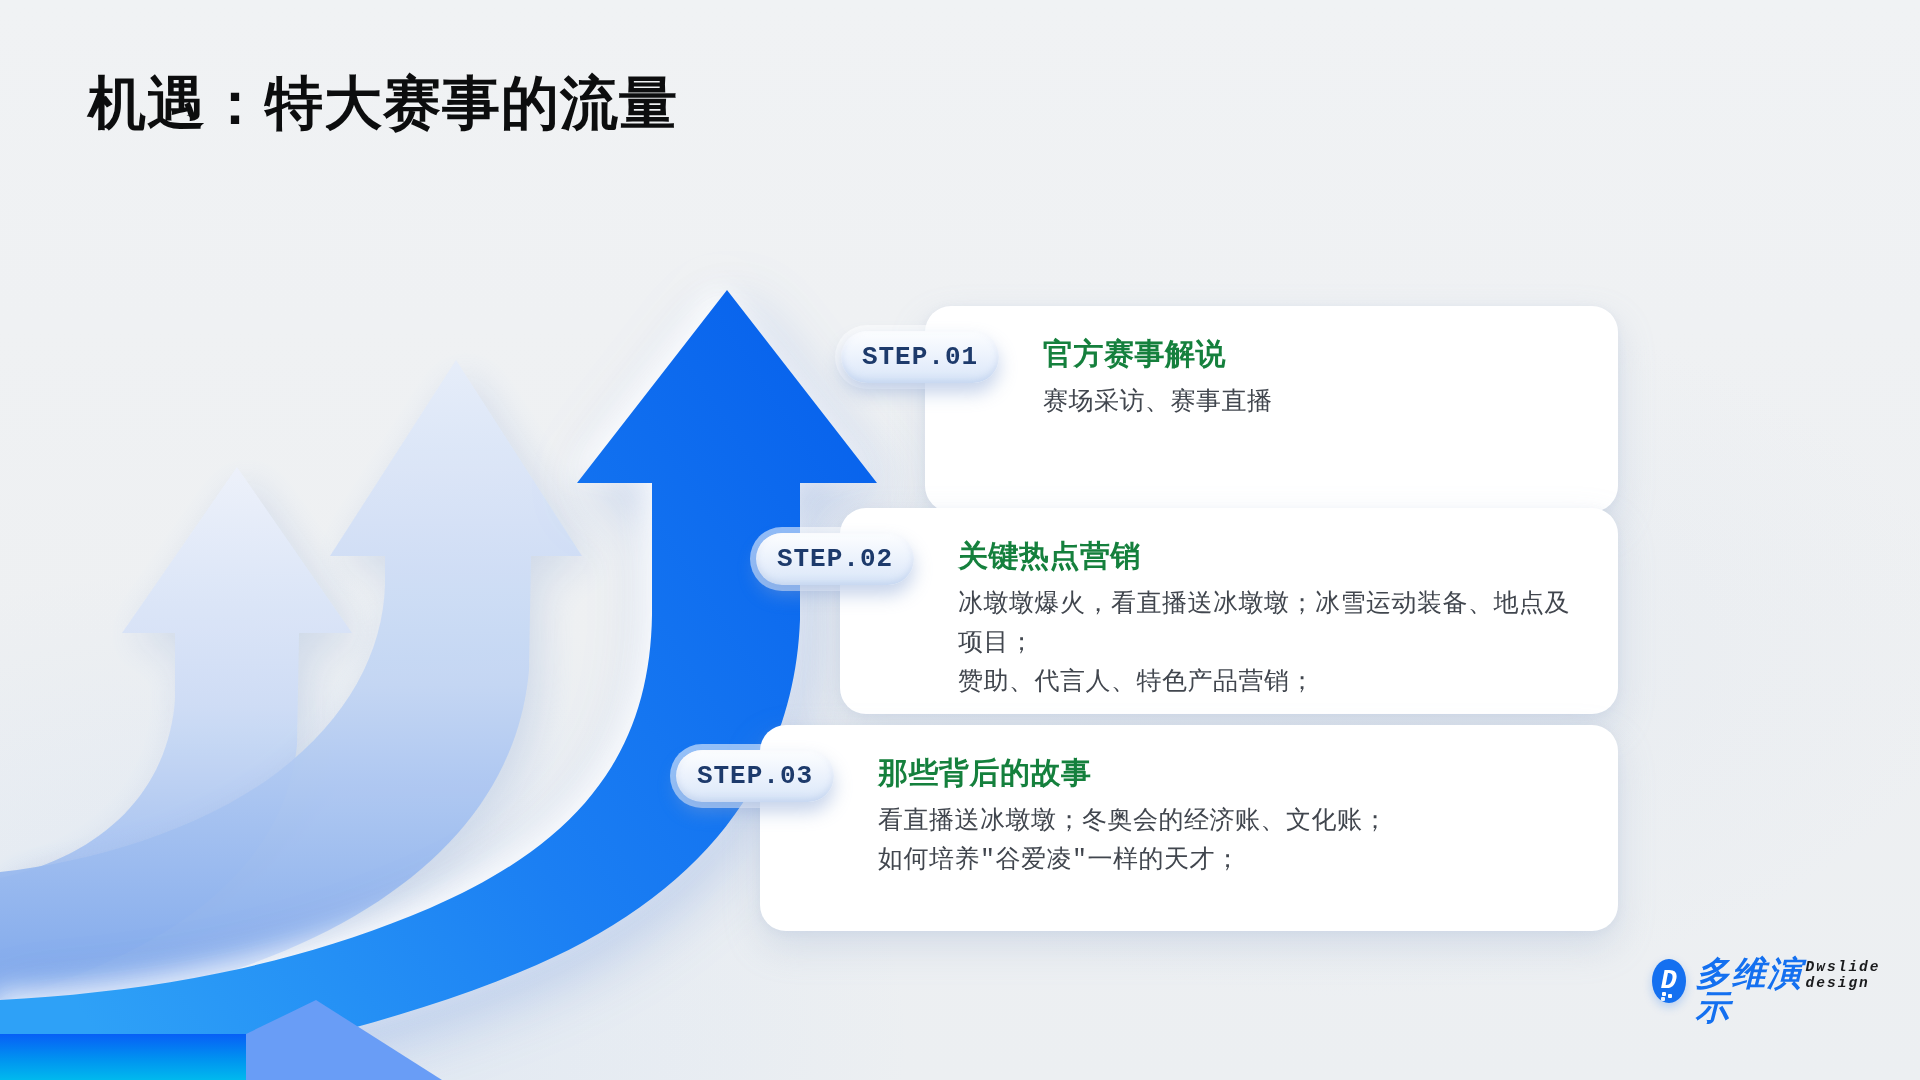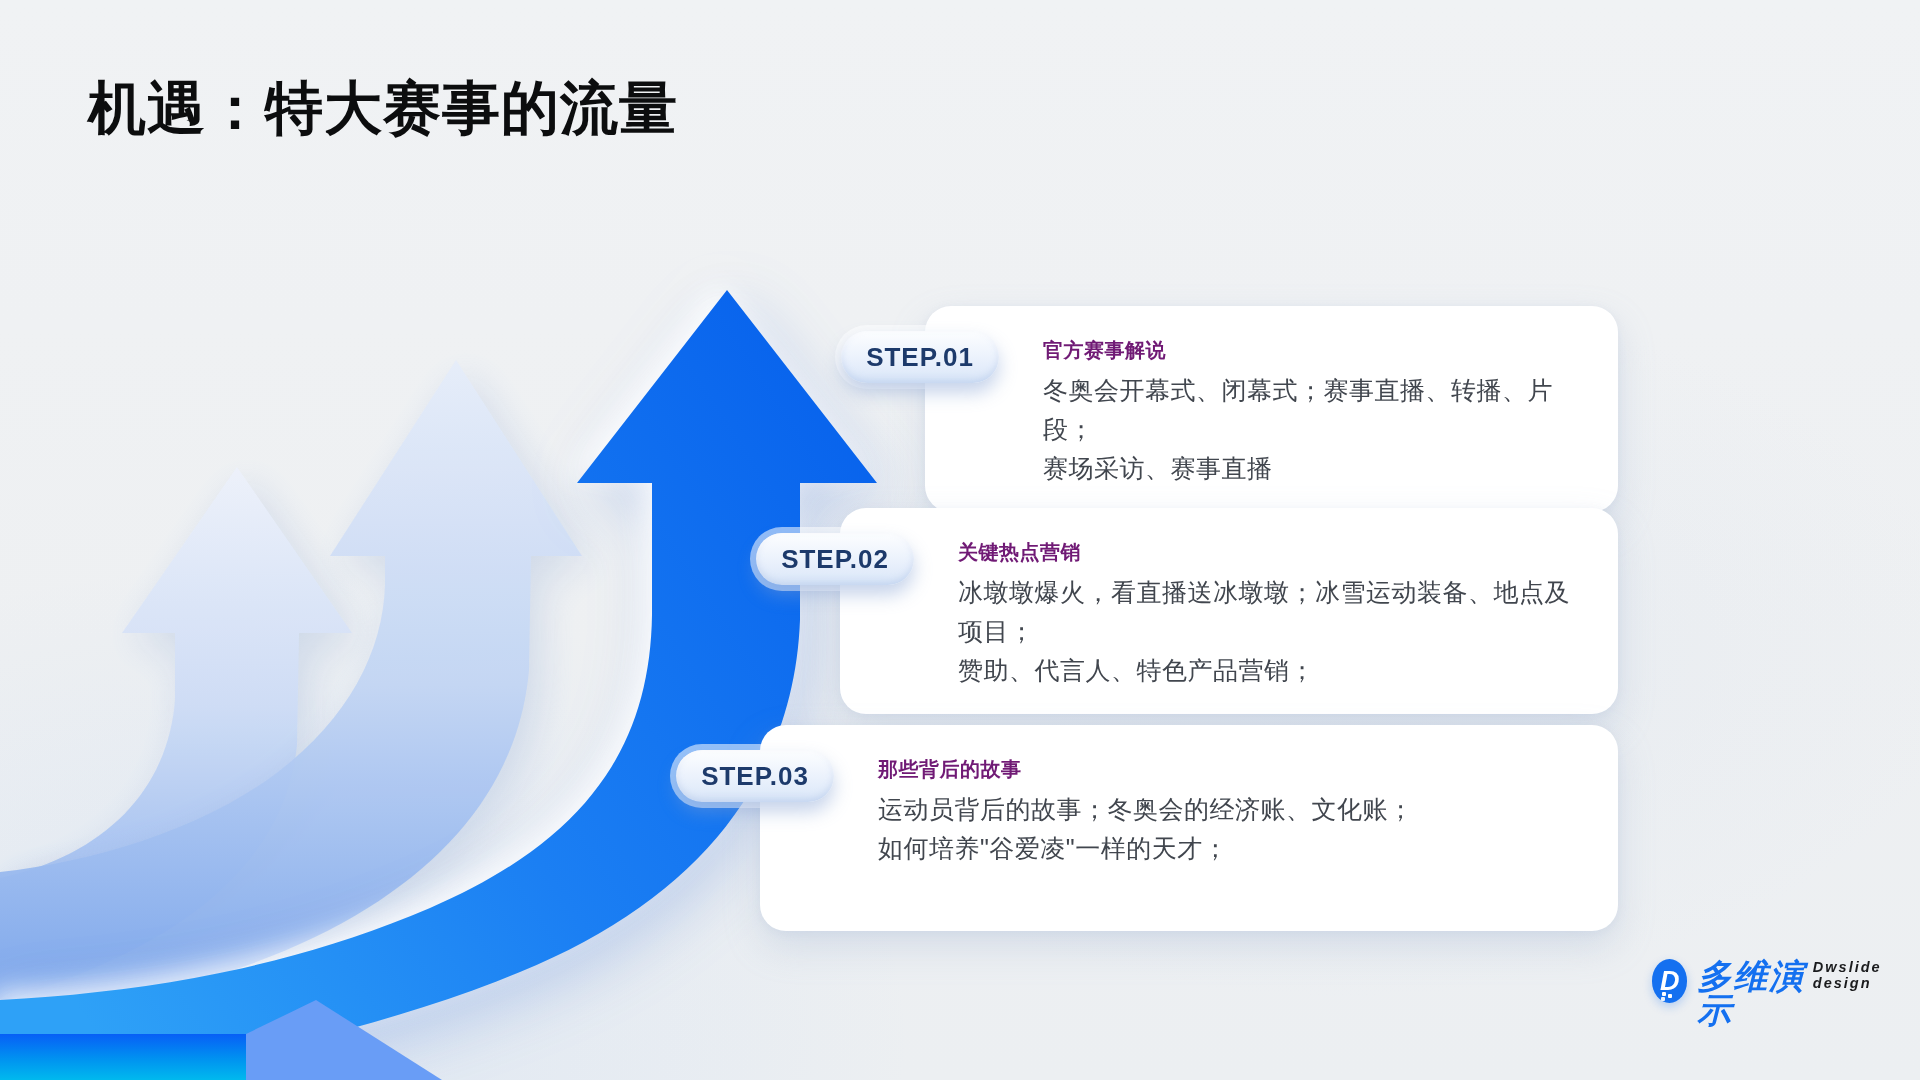--- a/index.html
+++ b/index.html
@@ -1,18 +1,18 @@
 <!DOCTYPE html>
 <html><head>
 <meta charset="utf-8">
 <style>
   html,body{margin:0;padding:0;background:#cfd3d8;}
   .stage{
     position:relative;width:1920px;height:1080px;overflow:hidden;
-    font-family:Liberation Sans, sans-serif;
+    font-family:Liberation Mono, monospace;
     background:
       radial-gradient(1100px 760px at 12% 96%, rgba(150,190,245,0.16), rgba(150,190,245,0) 62%),
       radial-gradient(900px 500px at 70% 60%, rgba(210,222,238,0.25), rgba(210,222,238,0) 70%),
       linear-gradient(180deg,#f0f2f4 0%,#eef0f2 60%,#ecefF2 100%);
   }
   .page-title{
     position:absolute;left:88px;top:76px;
     font-size:58px;line-height:1.1;font-weight:900;color:#0c0d0e;letter-spacing:1px;
   }
   .arrows-svg{position:absolute;left:0;top:0;width:1920px;height:1080px;}
@@ -20,21 +20,21 @@
   .pale-arrow{filter:drop-shadow(10px 12px 20px rgba(150,175,215,0.35));}
 
   .card{
     position:absolute;background:#ffffff;border-radius:26px;height:206px;
     box-shadow:0 16px 36px rgba(150,172,205,0.28),0 2px 8px rgba(160,180,210,0.14);
   }
   .card-1{left:925px;top:306px;width:693px;}
   .card-2{left:840px;top:508px;width:778px;}
   .card-3{left:760px;top:725px;width:858px;}
   .card-body{padding:32px 30px 0 118px;}
-  .card-heading{font-size:20px;font-weight:800;color:#701a75;line-height:1.2;margin:0 0 9px 0;letter-spacing:0.5px;}
+  .card-heading{font-size:30px;font-weight:800;color:#15803d;line-height:1.2;margin:0 0 9px 0;letter-spacing:0.5px;}
   .card-line{font-size:25px;color:#41464e;line-height:39px;letter-spacing:0.5px;}
 
   .badge{
     position:absolute;left:-84px;top:25px;width:158px;height:52px;border-radius:28px;
     background:linear-gradient(180deg,#fdfeff 0%,#eaf1fc 55%,#d9e6f8 100%);
     box-shadow:0 10px 18px rgba(130,160,210,0.45),0 0 0 6px rgba(255,255,255,0.55),
                inset 0 -3px 7px rgba(160,185,225,0.38),inset 0 2px 3px #ffffff;
     display:flex;align-items:center;justify-content:center;
     font-size:26px;font-weight:600;color:#1d3a6b;letter-spacing:1px;
   }
@@ -108,39 +108,38 @@
 
     <path d="M 0,1034 L 246,1034 L 246,1080 L 0,1080 Z" fill="url(#gFront)"></path>
   </svg>
 
   <div class="page-title">机遇：特大赛事的流量</div>
 
   <div class="card card-1">
     <div class="badge">STEP.01</div>
     <div class="card-body">
       <div class="card-heading">官方赛事解说</div>
-      <div class="card-line">冬奥会开幕式、闭幕式；赛事直播、转播、片段；</div>
       <div class="card-line">赛场采访、赛事直播</div>
     </div>
   </div>
 
   <div class="card card-2">
     <div class="badge">STEP.02</div>
     <div class="card-body">
       <div class="card-heading">关键热点营销</div>
       <div class="card-line">冰墩墩爆火，看直播送冰墩墩；冰雪运动装备、地点及项目；</div>
       <div class="card-line">赞助、代言人、特色产品营销；</div>
     </div>
   </div>
 
   <div class="card card-3">
     <div class="badge">STEP.03</div>
     <div class="card-body">
       <div class="card-heading">那些背后的故事</div>
-      <div class="card-line">运动员背后的故事；冬奥会的经济账、文化账；</div>
+      <div class="card-line">看直播送冰墩墩；冬奥会的经济账、文化账；</div>
       <div class="card-line">如何培养"谷爱凌"一样的天才；</div>
     </div>
   </div>
 
   <div class="logo">
     <div class="logo-mark">D</div>
     <div class="logo-text">
       <div class="logo-cn">多维演示</div>
       <div class="logo-en">Dwslide design</div>
     </div>

